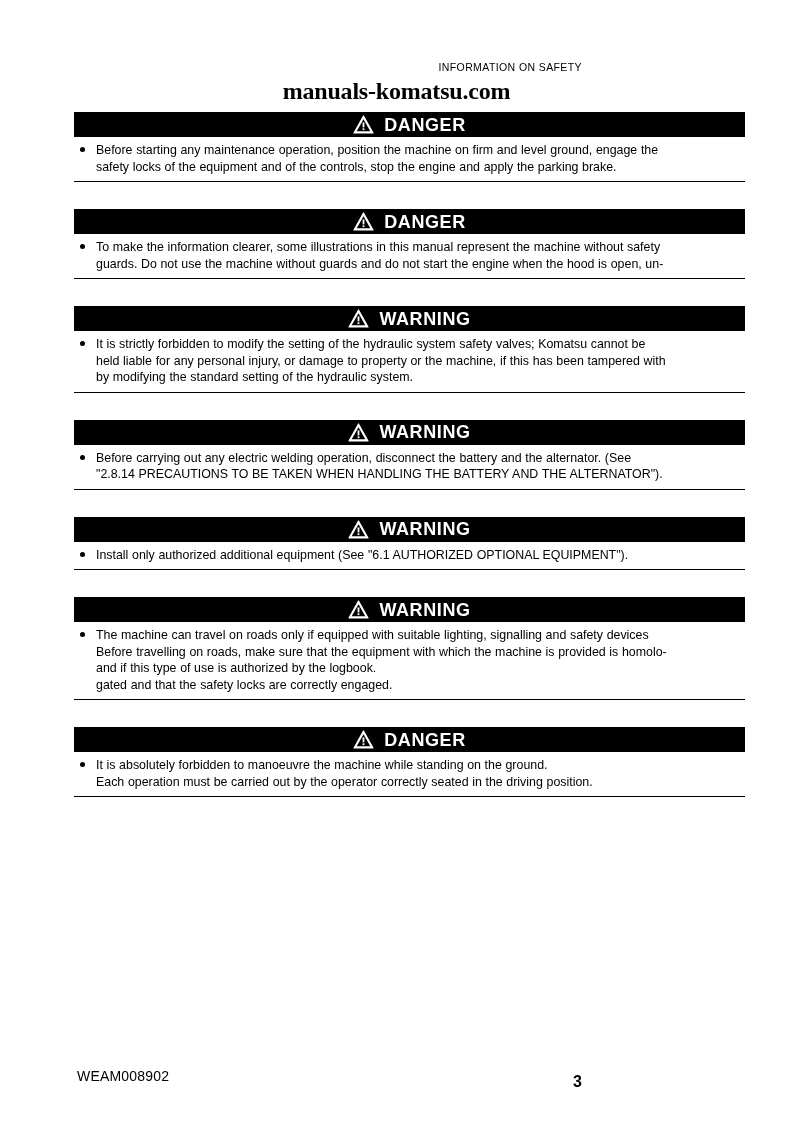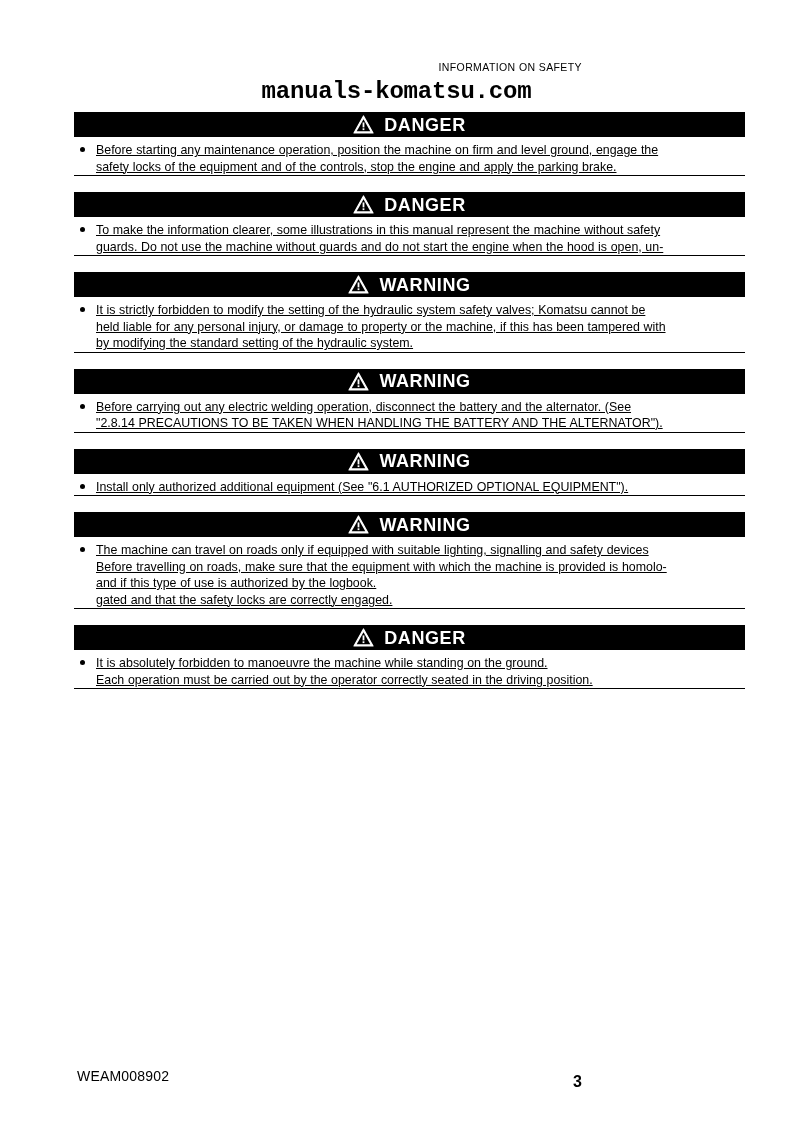--- a/index.html
+++ b/index.html
@@ -29,34 +29,34 @@
     letter-spacing: 0.4px;
     color: #000;
     font-weight: normal;
   }
   .watermark {
     position: absolute;
     top: 78px;
     left: 0;
     width: 793px;
     text-align: center;
-    font-family: Liberation Mono, monospace;
+    font-family: Liberation Serif, serif;
     font-size: 24px;
     font-weight: bold;
     color: #000;
     letter-spacing: -0.2px;
   }
   .content {
     position: absolute;
     top: 112px;
     left: 74px;
     width: 671px;
   }
   .notice {
-    margin-bottom: 16px;
+    margin-bottom: 27px;
   }
   .notice-bar {
     background: #000000;
     color: #ffffff;
     height: 25px;
     display: flex;
     align-items: center;
     justify-content: center;
     gap: 10px;
   }
@@ -69,22 +69,21 @@
   .warn-tri {
     display: inline-block;
     width: 21px;
     height: 19px;
     position: relative;
     flex: 0 0 auto;
   }
   .warn-tri svg { display: block; }
   .notice-body {
     border-bottom: 1.4px solid #000000;
-    padding: 5px 2px 0 2px;
-    text-decoration: underline;
+    padding: 5px 2px 6px 2px;
   }
   .para {
     display: flex;
     align-items: flex-start;
     font-size: 12.4px;
     line-height: 16.5px;
   }
   .bullet {
     flex: 0 0 auto;
     width: 16px;

